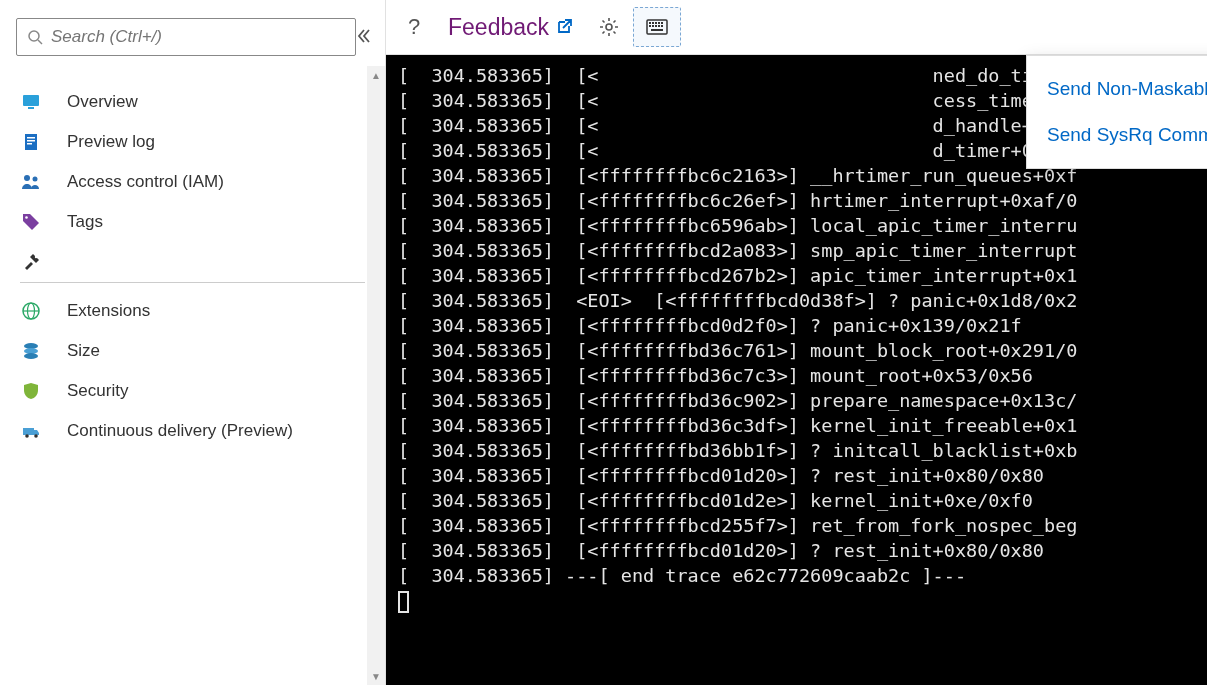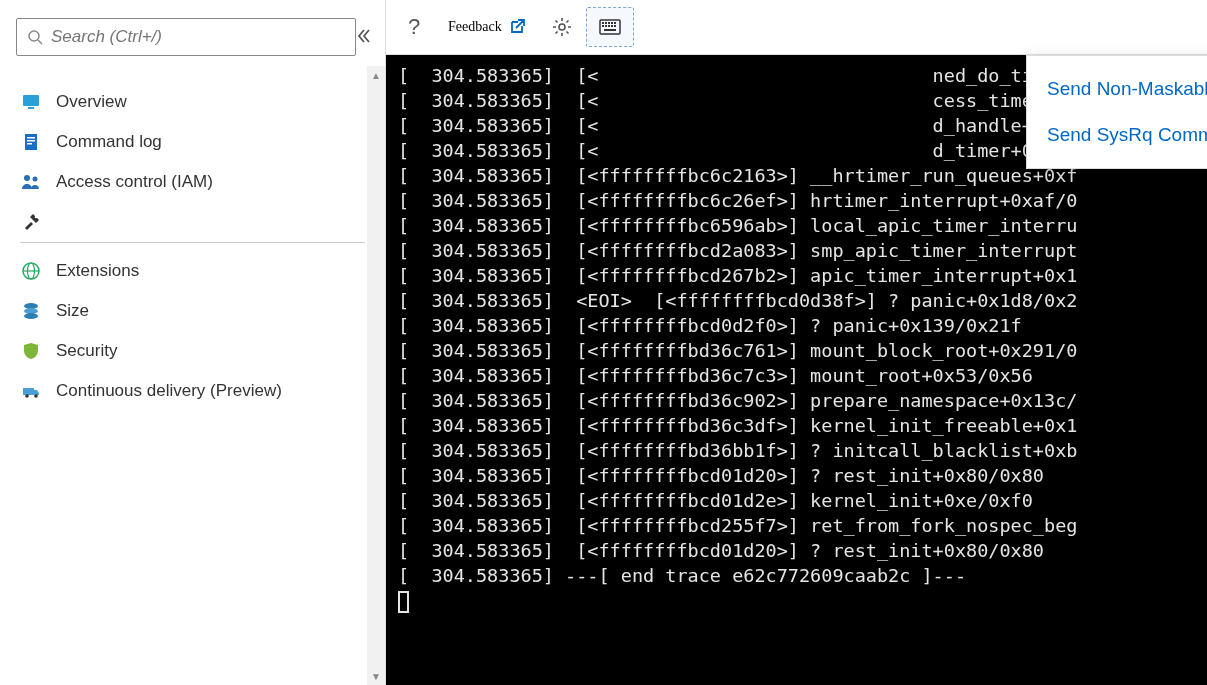--- a/index.html
+++ b/index.html
@@ -11,30 +11,30 @@
   .sidebar-top { padding: 18px 16px 10px 16px; position: relative; }
   .collapse-btn { position: absolute; top: 24px; right: 10px; width: 24px; height: 24px; display: flex; align-items: center; justify-content: center; cursor: pointer; color: #555; }
   .search-box { display: flex; align-items: center; width: 340px; height: 38px; border: 1px solid #888; border-radius: 2px; padding: 0 10px; }
   .search-box .icon { color: #888; margin-right: 8px; }
   .search-box input { border: none; outline: none; flex: 1; font-size: 17px; font-style: italic; color: #0369a1; background: transparent; }
   .sidebar-body { flex: 1; overflow: hidden; position: relative; }
   .sidebar-scroll { position: absolute; right: 0; top: 0; width: 18px; height: 100%; background: #f1f1f1; display: flex; flex-direction: column; align-items: center; }
   .sidebar-scroll .arrow { height: 18px; width: 100%; display:flex;align-items:center;justify-content:center;color:#888;font-size:10px;}
   .sidebar-scroll .track { flex:1; }
   .nav-list { padding: 16px 0 0 0; }
-  .nav-item { display: flex; align-items: center; height: 40px; padding: 0 20px; cursor: pointer; font-size: 17px; color: #333; }
+  .nav-item { display: flex; align-items: center; height: 40px; padding: 0 20px; cursor: pointer; font-size: 17px; color: #333; gap: 11px; }
   .nav-item .nav-icon { width: 22px; height: 22px; margin-right: 14px; display: flex; align-items: center; justify-content: center; }
   .section-label { padding: 20px 20px 8px 20px; font-size: 16px; color: #555; }
   .section-rule { border: none; border-top: 1px solid #ccc; margin: 0 20px 4px 20px;}
 
   
   .main { flex: 1; display: flex; flex-direction: column; min-width: 0; }
   .toolbar { height: 55px; display: flex; align-items: center; border-bottom: 1px solid #e1e1e1; padding: 0 8px; gap: 2px; }
   .tool-btn { height: 40px; min-width: 40px; display: flex; align-items: center; justify-content: center; padding: 0 12px; cursor: pointer; color: #444; border-radius: 2px; }
-  .tool-btn.link { color: #000000; font-size: 14px; font-family: Liberation Serif, serif; }
+  .tool-btn.link { color: #701a75; font-size: 23px; }
   .tool-btn.keyboard { border: 1px dashed #7aa7d4; background: #f5f9fd; color:#333;}
   .tool-btn .tb-icon { margin-left: 6px; }
 
   .console-wrap { flex:1; position: relative; min-height:0; }
   .console { position:absolute; inset:0; background: #000; color: #e5e5e5; font-family: "DejaVu Sans Mono","Menlo","Consolas",monospace; font-size: 18.5px; line-height: 25px; padding: 8px 12px; white-space: pre; overflow: hidden;}
   .console .cursor { display:inline-block; width: 11px; height: 22px; border: 2px solid #e5e5e5; vertical-align: bottom; margin-top:2px;}
 
   
   .dropdown { position: absolute; top: 55px; left: 640px; width: 376px; background: #fff; border: 1px solid #ddd; box-shadow: 0 4px 16px rgba(0,0,0,0.15); z-index: 20; padding: 10px 0; }
   .dropdown-item { padding: 12px 20px; font-size: 19px; color: #0068c6; cursor: pointer; }
@@ -77,32 +77,41 @@
           </div>
           <div class="nav-item">
             <span class="nav-icon">
               <svg width="18" height="18" viewBox="0 0 18 18">
                 <rect x="3" y="1" width="12" height="16" fill="#1b6ec2"></rect>
                 <rect x="5" y="4" width="8" height="1.5" fill="#fff"></rect>
                 <rect x="5" y="7" width="8" height="1.5" fill="#fff"></rect>
                 <rect x="5" y="10" width="5" height="1.5" fill="#fff"></rect>
               </svg>
             </span>
-            <span>Command log</span>
+            <span>Preview log</span>
           </div>
           <div class="nav-item">
             <span class="nav-icon">
               <svg width="20" height="18" viewBox="0 0 20 18">
                 <circle cx="6" cy="5" r="3" fill="#2a6fb5"></circle>
                 <circle cx="14" cy="6" r="2.5" fill="#2a6fb5"></circle>
                 <path d="M1 16c0-3 2.5-5 5-5s5 2 5 5z" fill="#2a6fb5"></path>
                 <path d="M10 16c0-2.5 2-4 4-4s4 1.5 4 4z" fill="#2a6fb5"></path>
               </svg>
             </span>
             <span>Access control (IAM)</span>
+          </div>
+          <div class="nav-item">
+            <span class="nav-icon">
+              <svg width="18" height="18" viewBox="0 0 18 18">
+                <path d="M1 1h7l9 9-7 7-9-9z" fill="#7b3fa0"></path>
+                <circle cx="4.5" cy="4.5" r="1.3" fill="#fff"></circle>
+              </svg>
+            </span>
+            <span>Tags</span>
           </div>
           <div class="nav-item">
             <span class="nav-icon">
               <svg width="18" height="18" viewBox="0 0 18 18">
                 <path d="M3 15l6-6 2 2-6 6z" fill="#333"></path>
                 <path d="M11 1l6 6-3 3-6-6z" fill="#333"></path>
                 <circle cx="14" cy="4" r="1.2" fill="#fff"></circle>
               </svg>
             </span>
           </div>

